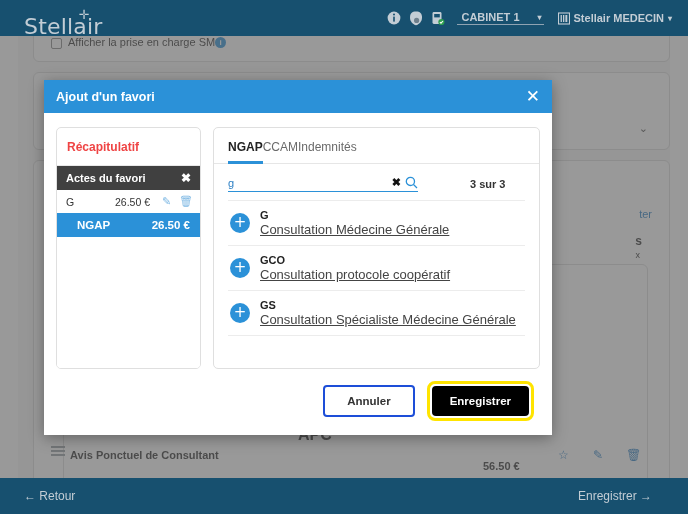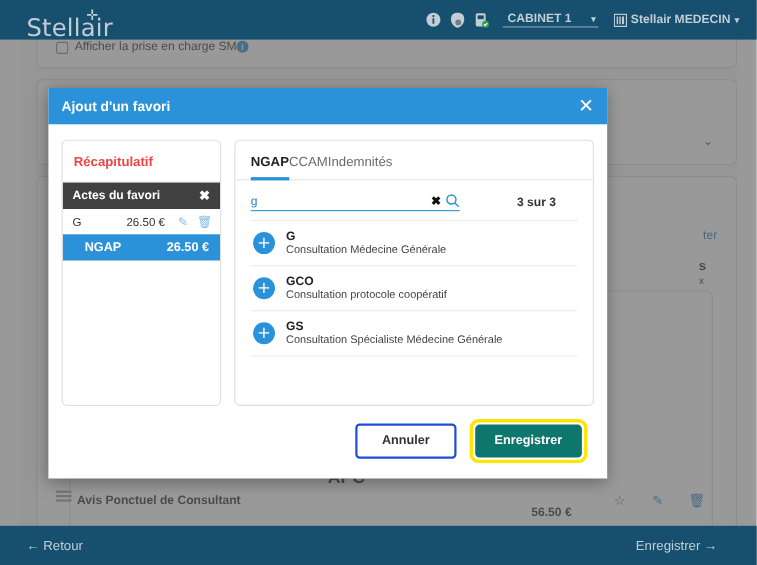--- a/index.html
+++ b/index.html
@@ -217,40 +217,40 @@
     border-bottom: 1px solid #ececec;
   }
   .add-btn {
     width: 20px; height:20px; border-radius: 50%;
     background:#2b91d8; color:#fff;
     font-size: 15px; line-height: 19px; text-align:center;
     flex: 0 0 20px; cursor:pointer;
     font-family: "DejaVu Sans", sans-serif;
   }
   .result-code { font-size: 11px; font-weight:bold; color:#222; }
-  .result-label { font-size: 10px; color:#444; margin-top: 1px; }
+  .result-label { font-size: 13px; color:#444; margin-top: 1px; text-decoration: underline; }
 
   #modal-footer {
     display:flex; justify-content:flex-end; align-items:center;
     gap: 12px;
     padding: 12px 18px 14px 12px;
   }
   #cancel-button {
     font-size: 11.5px; font-weight:bold; color:#333;
     background:#fff; border:2px solid #1d4ed8; border-radius: 4px;
     padding: 8px 22px; cursor:pointer;
   }
   #save-button-wrap {
     border: 3px solid #ffe400;
     border-radius: 8px;
     padding: 2px;
   }
   #save-button {
     font-size: 11.5px; font-weight:bold; color:#fff;
-    background:#0f766e; border:none; border-radius: 4px;
+    background:#000000; border:none; border-radius: 4px;
     padding: 9px 18px; cursor:pointer;
     font-family: "Liberation Sans", sans-serif;
   }
 
   
   #bottombar {
     position:absolute; left:0; bottom:0; width:688px; height:36px;
     background:#17506f;
     display:flex; align-items:center;
     color:#c3cdd5; font-size: 12px;

